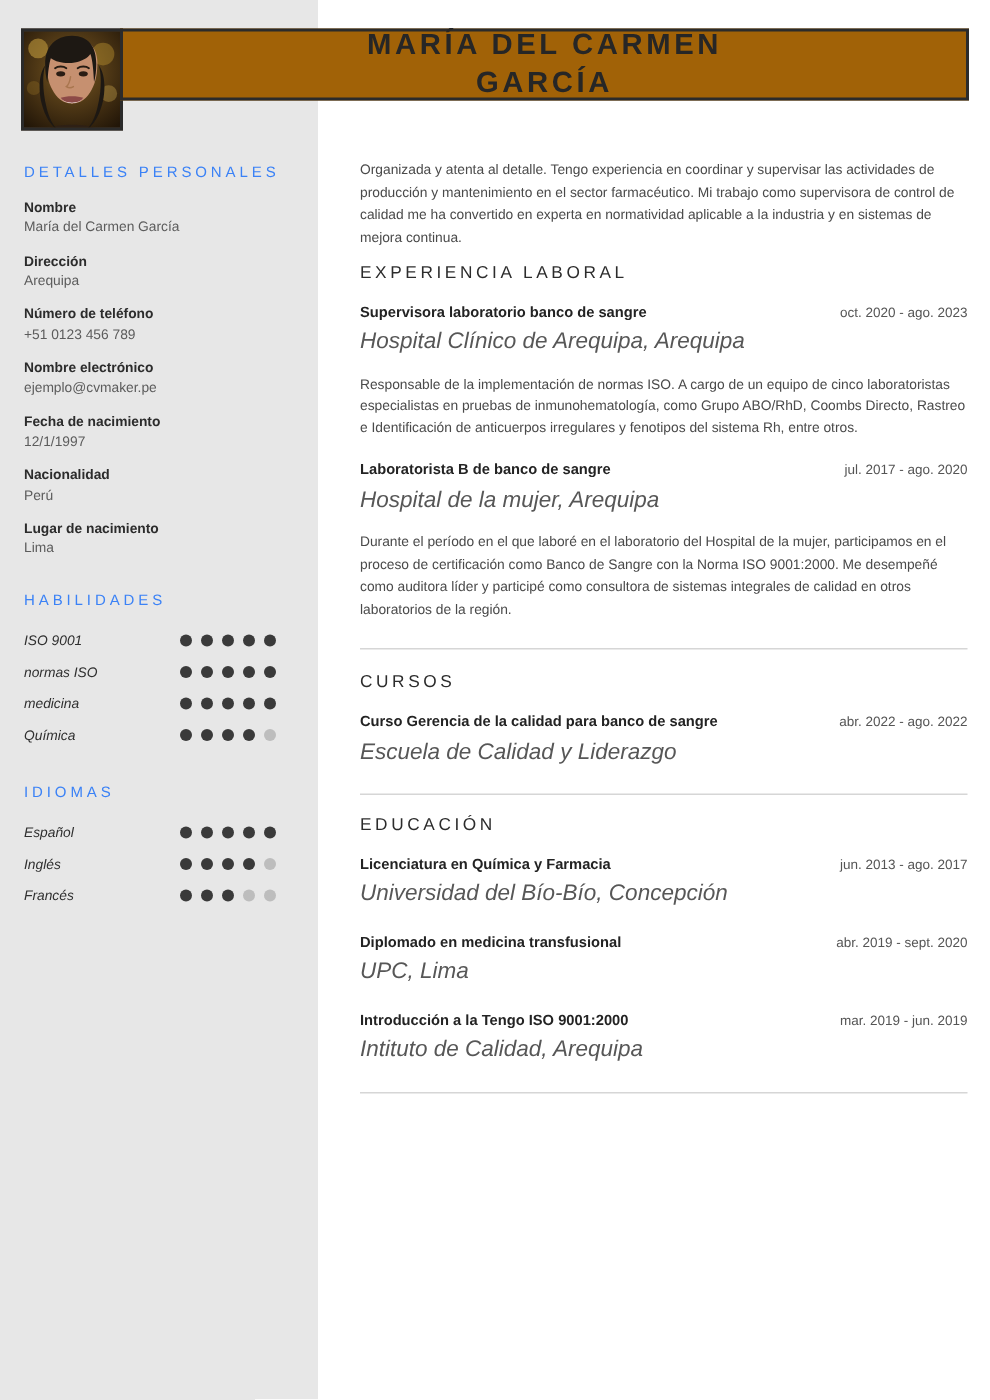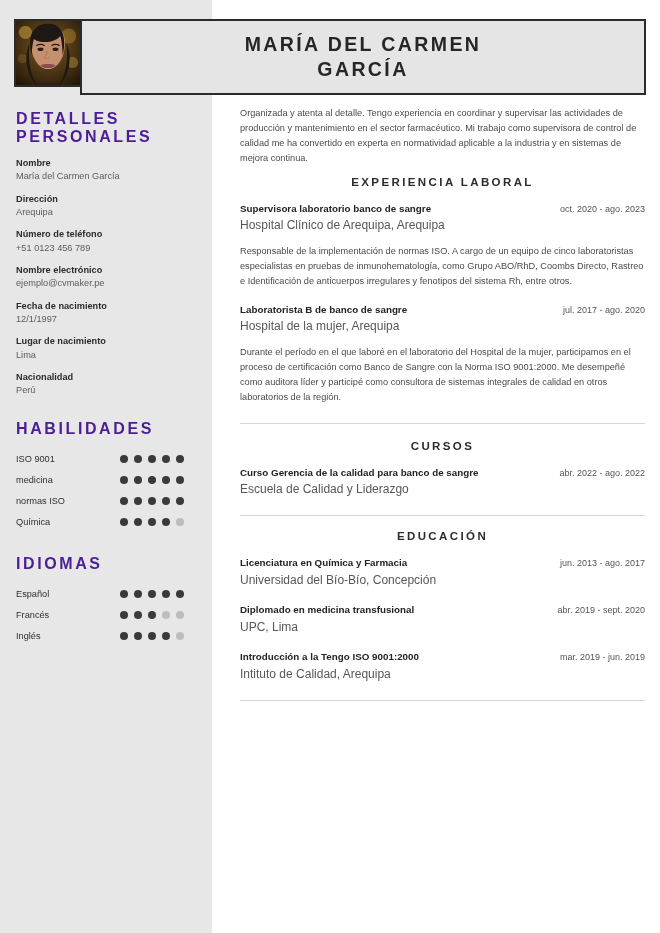--- a/index.html
+++ b/index.html
@@ -48,24 +48,24 @@
     overflow: hidden;
     background: #3b2d1c;
   }
   .photo-svg { display: block; width: 100%; height: 100%; }
 
   .name-box {
     position: absolute;
     left: 80px;
     top: 19px;
     right: 14px;
-    height: 76px;
+    height: 48px;
     border: 2px solid #2b2b2b;
     box-sizing: border-box;
-    background: #e5e5e5;
+    background: #a16207;
     display: flex;
     align-items: center;
     justify-content: center;
   }
   .name-text {
     text-align: center;
     font-size: 19.5px;
     font-weight: bold;
     letter-spacing: 2.4px;
     color: #262626;
@@ -74,24 +74,24 @@
   }
 
   
   .sidebar {
     position: absolute;
     left: 16px;
     top: 110px;
     width: 190px;
   }
   .side-heading {
-    font-size: 16px;
-    font-weight: bold;
+    font-size: 10px;
+    font-weight: normal;
     letter-spacing: 2.6px;
-    color: #4c1d95;
+    color: #3b82f6;
     margin: 0 0 11px 0;
     text-transform: uppercase;
   }
   .side-heading.spaced { margin-top: 22px; }
 
   .detail-item { margin-bottom: 9px; }
   .detail-label {
     font-size: 9.2px;
     font-weight: bold;
     color: #2c2c2c;
@@ -105,20 +105,21 @@
 
   .rating-row {
     display: flex;
     align-items: center;
     height: 21px;
   }
   .rating-label {
     font-size: 9.2px;
     color: #2f2f2f;
     flex: 1 1 auto;
+    font-style: italic;
   }
   .dots {
     display: flex;
     gap: 6px;
     width: 86px;
     flex: 0 0 auto;
   }
   .dot {
     width: 8px;
     height: 8px;
@@ -135,26 +136,25 @@
     width: 405px;
   }
   .summary {
     font-size: 9.2px;
     color: #4a4a4a;
     line-height: 1.62;
     margin: 0 0 10px 0;
   }
   .sec-heading {
     font-size: 11.5px;
-    font-weight: bold;
+    font-weight: normal;
     letter-spacing: 2.4px;
     color: #2c2c2c;
     margin: 0 0 14px 0;
     text-transform: uppercase;
-    text-align: center;
   }
   .entry { margin-bottom: 14px; }
   .entry-head {
     display: flex;
     justify-content: space-between;
     align-items: baseline;
     gap: 0;
   }
   .entry-title {
     font-size: 9.8px;
@@ -162,23 +162,24 @@
     color: #232323;
     line-height: 1.5;
   }
   .entry-date {
     font-size: 9px;
     color: #555555;
     white-space: nowrap;
     flex: 0 0 auto;
   }
   .entry-sub {
-    font-size: 12px;
+    font-size: 15px;
     color: #575757;
     line-height: 1.55;
+    font-style: italic;
   }
   .entry-desc {
     font-size: 9.2px;
     color: #4a4a4a;
     line-height: 1.62;
     margin-top: 9px;
   }
   .divider {
     border: 0;
     border-top: 1px solid #d6d6d6;
@@ -245,53 +246,53 @@
       </div>
       <div class="detail-item">
         <div class="detail-label">Nombre electrónico</div>
         <div class="detail-value">ejemplo@cvmaker.pe</div>
       </div>
       <div class="detail-item">
         <div class="detail-label">Fecha de nacimiento</div>
         <div class="detail-value">12/1/1997</div>
       </div>
       <div class="detail-item">
+        <div class="detail-label">Nacionalidad</div>
+        <div class="detail-value">Perú</div>
+      </div>
+      <div class="detail-item">
         <div class="detail-label">Lugar de nacimiento</div>
         <div class="detail-value">Lima</div>
       </div>
-      <div class="detail-item">
-        <div class="detail-label">Nacionalidad</div>
-        <div class="detail-value">Perú</div>
-      </div>
     </div>
 
     <div class="side-heading spaced">HABILIDADES</div>
     <div>
       <div class="rating-row">
         <div class="rating-label">ISO 9001</div>
         <div class="dots">
             <span class="dot on"></span>
             <span class="dot on"></span>
             <span class="dot on"></span>
             <span class="dot on"></span>
             <span class="dot on"></span>
           </div>
       </div>
       <div class="rating-row">
+        <div class="rating-label">normas ISO</div>
+        <div class="dots">
+            <span class="dot on"></span>
+            <span class="dot on"></span>
+            <span class="dot on"></span>
+            <span class="dot on"></span>
+            <span class="dot on"></span>
+          </div>
+      </div>
+      <div class="rating-row">
         <div class="rating-label">medicina</div>
-        <div class="dots">
-            <span class="dot on"></span>
-            <span class="dot on"></span>
-            <span class="dot on"></span>
-            <span class="dot on"></span>
-            <span class="dot on"></span>
-          </div>
-      </div>
-      <div class="rating-row">
-        <div class="rating-label">normas ISO</div>
         <div class="dots">
             <span class="dot on"></span>
             <span class="dot on"></span>
             <span class="dot on"></span>
             <span class="dot on"></span>
             <span class="dot on"></span>
           </div>
       </div>
       <div class="rating-row">
         <div class="rating-label">Química</div>
@@ -311,39 +312,39 @@
         <div class="rating-label">Español</div>
         <div class="dots">
             <span class="dot on"></span>
             <span class="dot on"></span>
             <span class="dot on"></span>
             <span class="dot on"></span>
             <span class="dot on"></span>
           </div>
       </div>
       <div class="rating-row">
+        <div class="rating-label">Inglés</div>
+        <div class="dots">
+            <span class="dot on"></span>
+            <span class="dot on"></span>
+            <span class="dot on"></span>
+            <span class="dot on"></span>
+            <span class="dot"></span>
+          </div>
+      </div>
+      <div class="rating-row">
         <div class="rating-label">Francés</div>
         <div class="dots">
             <span class="dot on"></span>
             <span class="dot on"></span>
             <span class="dot on"></span>
             <span class="dot"></span>
             <span class="dot"></span>
           </div>
       </div>
-      <div class="rating-row">
-        <div class="rating-label">Inglés</div>
-        <div class="dots">
-            <span class="dot on"></span>
-            <span class="dot on"></span>
-            <span class="dot on"></span>
-            <span class="dot on"></span>
-            <span class="dot"></span>
-          </div>
-      </div>
     </div>
   </div>
 
   <div class="main">
 
     <p class="summary">Organizada y atenta al detalle. Tengo experiencia en coordinar y supervisar las actividades de producción y mantenimiento en el sector farmacéutico. Mi trabajo como supervisora de control de calidad me ha convertido en experta en normatividad aplicable a la industria y en sistemas de mejora continua.</p>
 
     <div class="sec-heading">EXPERIENCIA LABORAL</div>
 
     <div class="entry">

